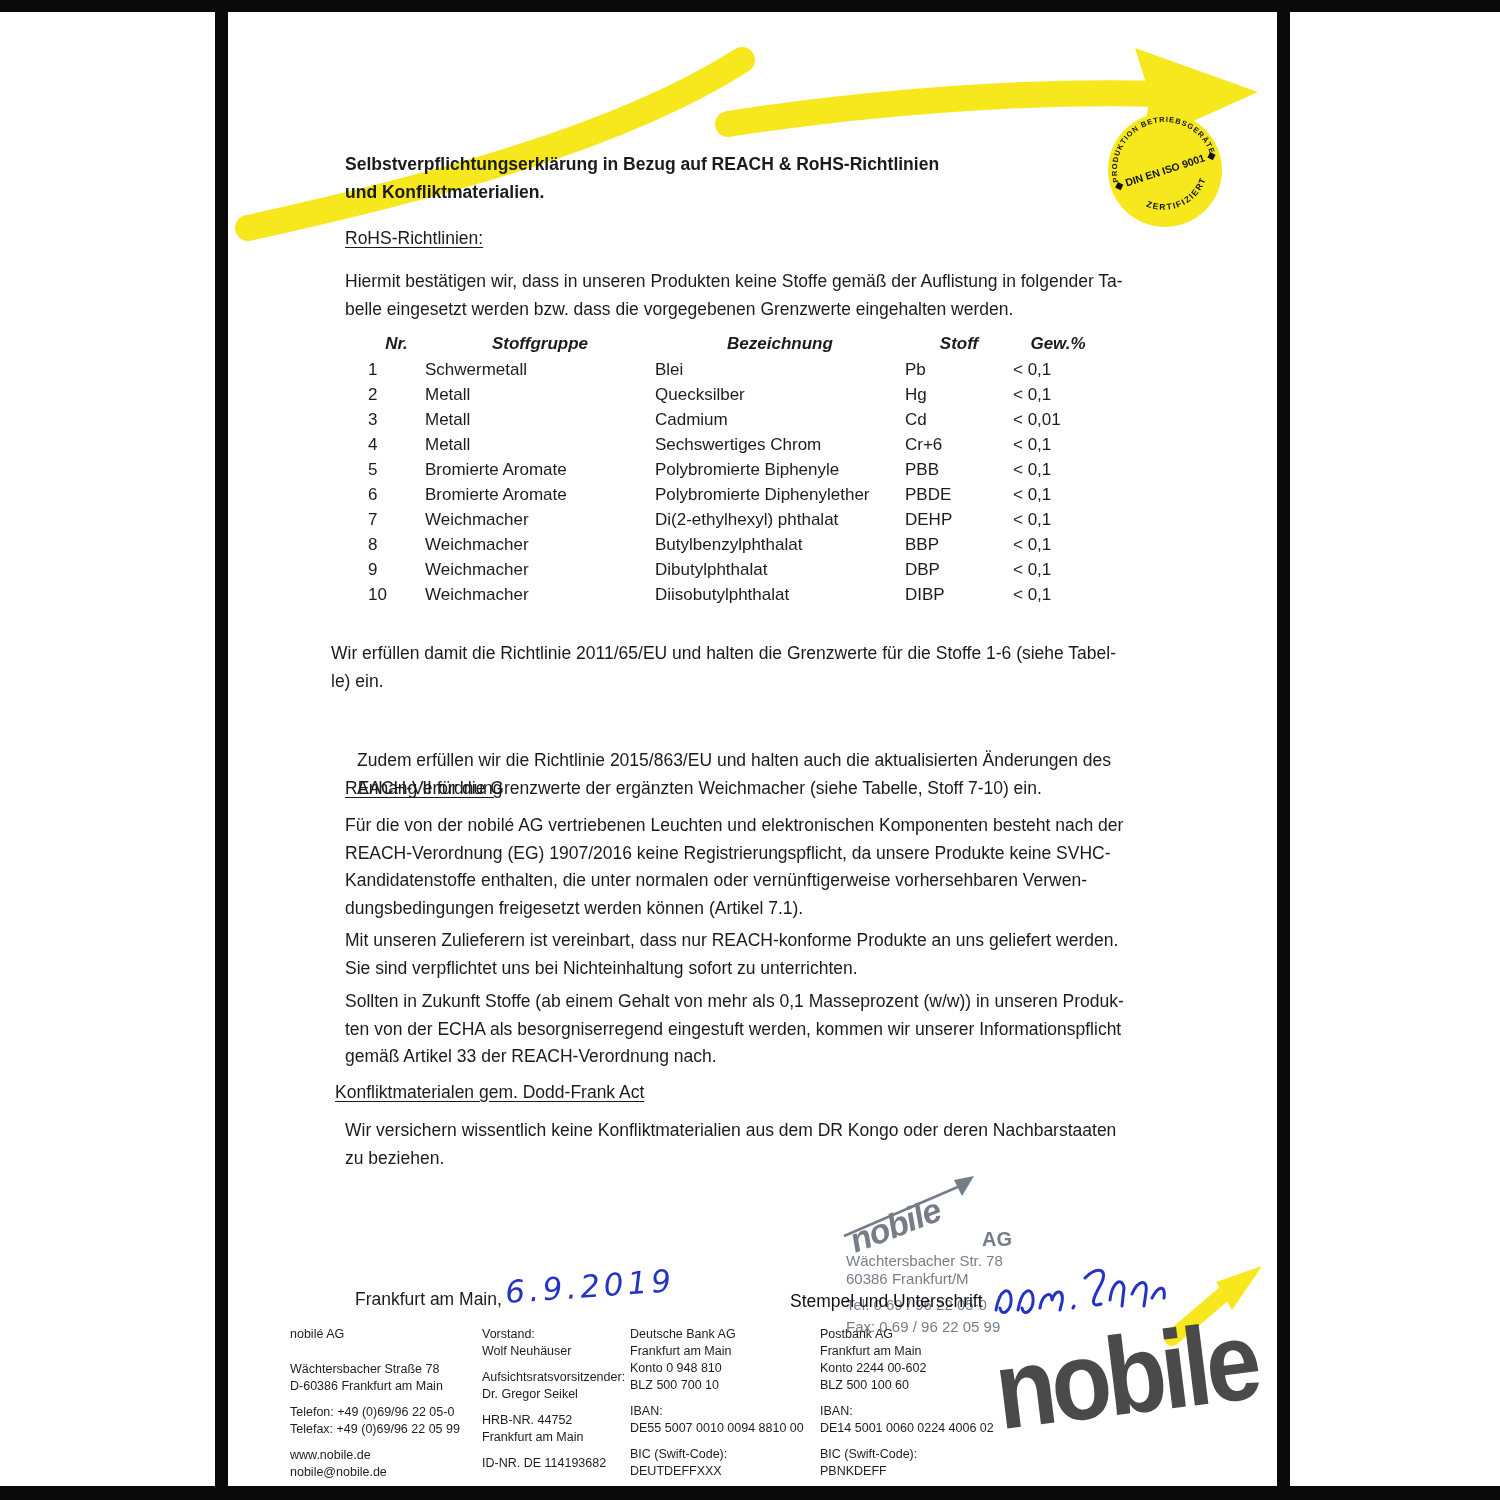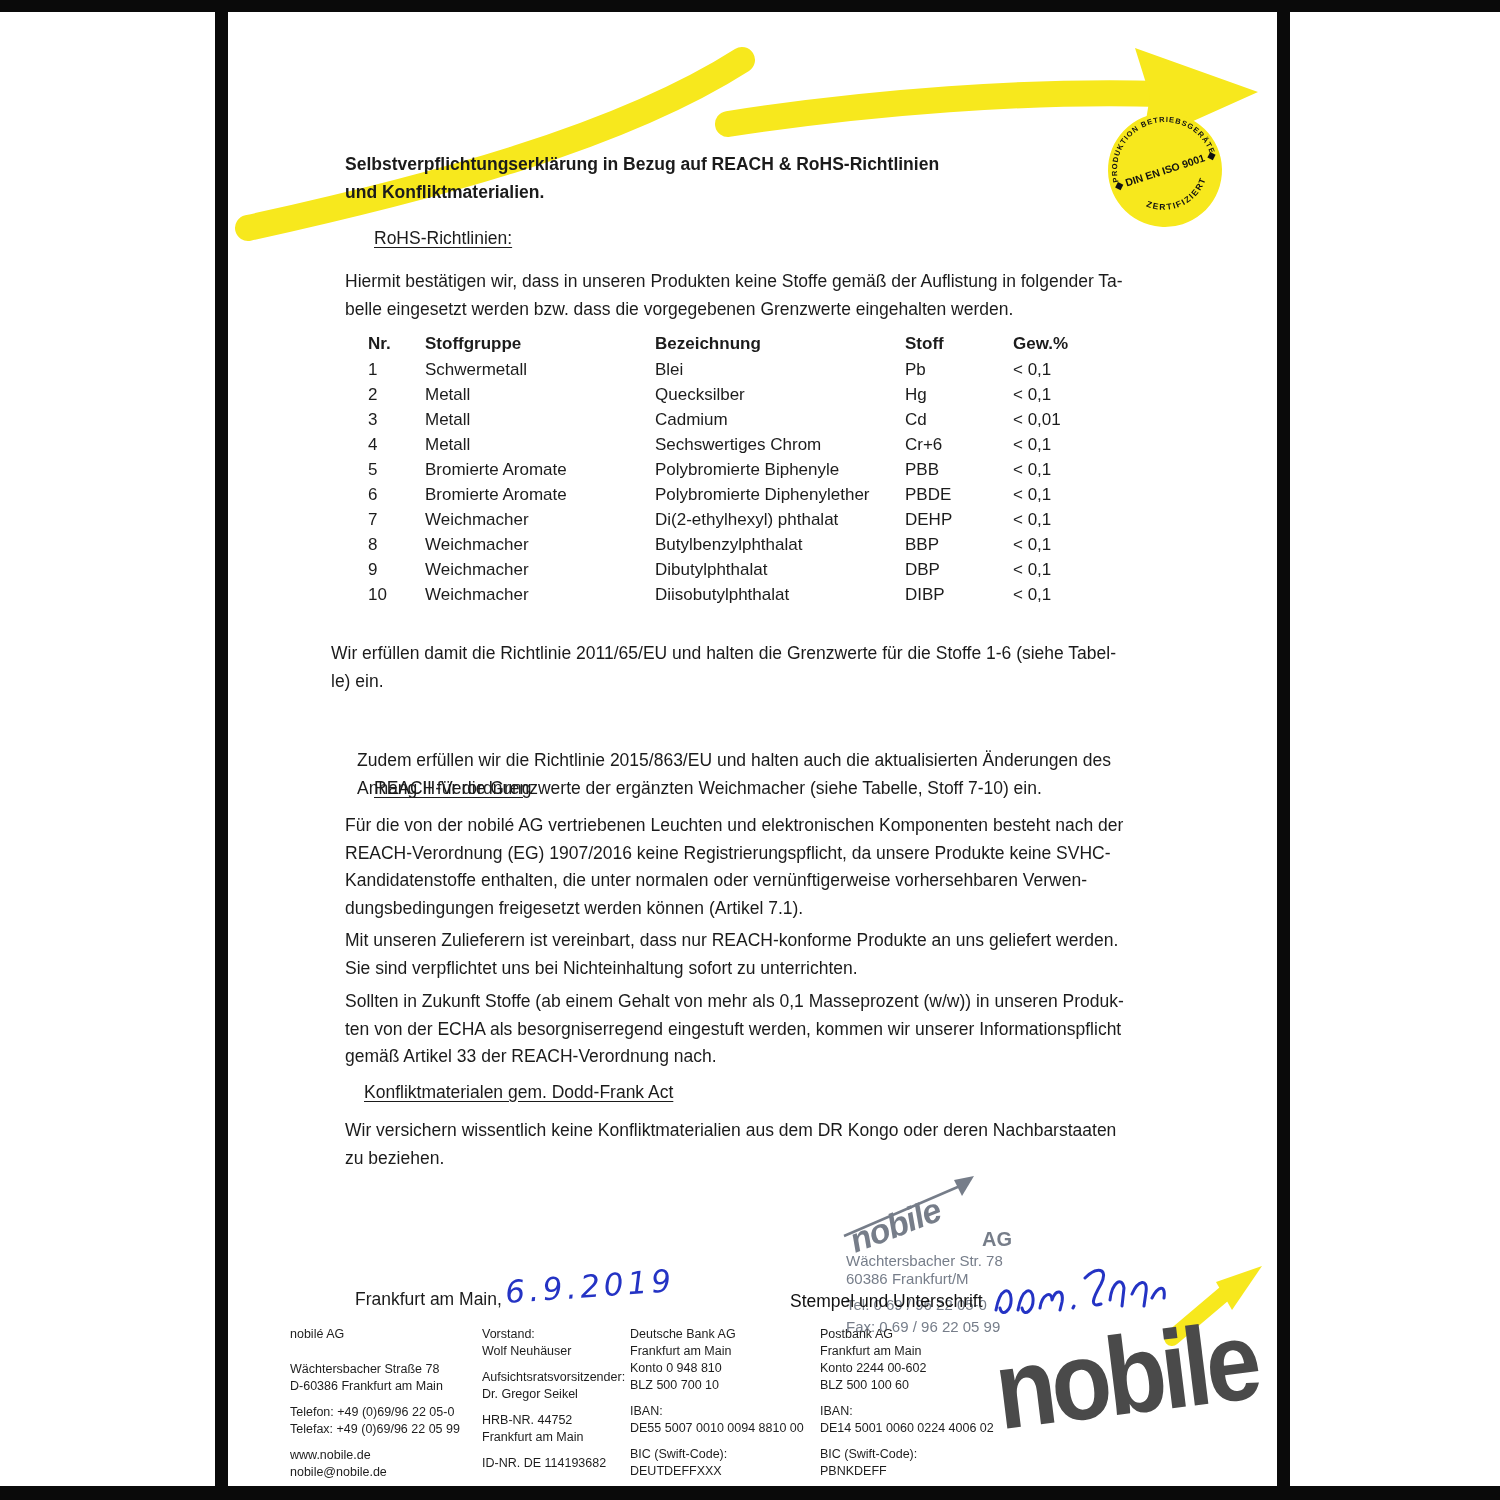--- a/index.html
+++ b/index.html
@@ -2,24 +2,24 @@
 <html><head>
 <meta charset="utf-8">
 <style>
   html,body{margin:0;padding:0;background:#ffffff;}
   body{width:1500px;height:1500px;position:relative;overflow:hidden;
        font-family:"Liberation Sans",sans-serif;color:#1b1b1b;}
   .abs{position:absolute;}
   .bar{position:absolute;background:#0a0a0a;}
   .page{position:absolute;left:228px;top:12px;width:1049px;height:1474px;background:#ffffff;}
   .title{left:345px;top:150px;font-size:17.5px;font-weight:bold;line-height:28px;white-space:pre-line;}
-  .h-underline{font-size:17.5px;text-decoration:underline;text-underline-offset:3px;margin-left:29px;}
+  .h-underline{font-size:17.5px;text-decoration:underline;text-underline-offset:3px;}
   .para{font-size:17.5px;line-height:27.5px;white-space:pre-line;width:920px;}
   .rohs-table{position:absolute;left:368px;top:331px;border-collapse:collapse;font-size:17px;color:#1c1c1c;}
-  .rohs-table th{text-align:left;font-weight:bold;height:26px;padding:0;}
+  .rohs-table th{text-align:center;font-weight:bold;height:26px;padding:0;font-style:italic;}
   .rohs-table td{height:25px;padding:0;}
   .f-col{position:absolute;top:1326px;font-size:12.5px;line-height:17px;color:#1d1d1d;}
   .f-line{height:17px;white-space:nowrap;}
   .f-gap{height:9px;}
   .stamp{position:absolute;left:838px;top:1172px;width:340px;height:165px;color:#6b7380;opacity:.92;}
   .stamp-name{position:absolute;left:10px;top:34px;font-size:34px;font-weight:bold;font-style:italic;
               transform:rotate(-21deg);letter-spacing:-1px;}
   .stamp-ag{position:absolute;left:120px;top:56px;font-size:20px;font-weight:bold;margin-left:24px;}
   .stamp-line{position:absolute;left:8px;font-size:15px;white-space:nowrap;}
   .stamp-label{position:absolute;left:790px;top:1291px;font-size:17.5px;color:#111;z-index:6;}

